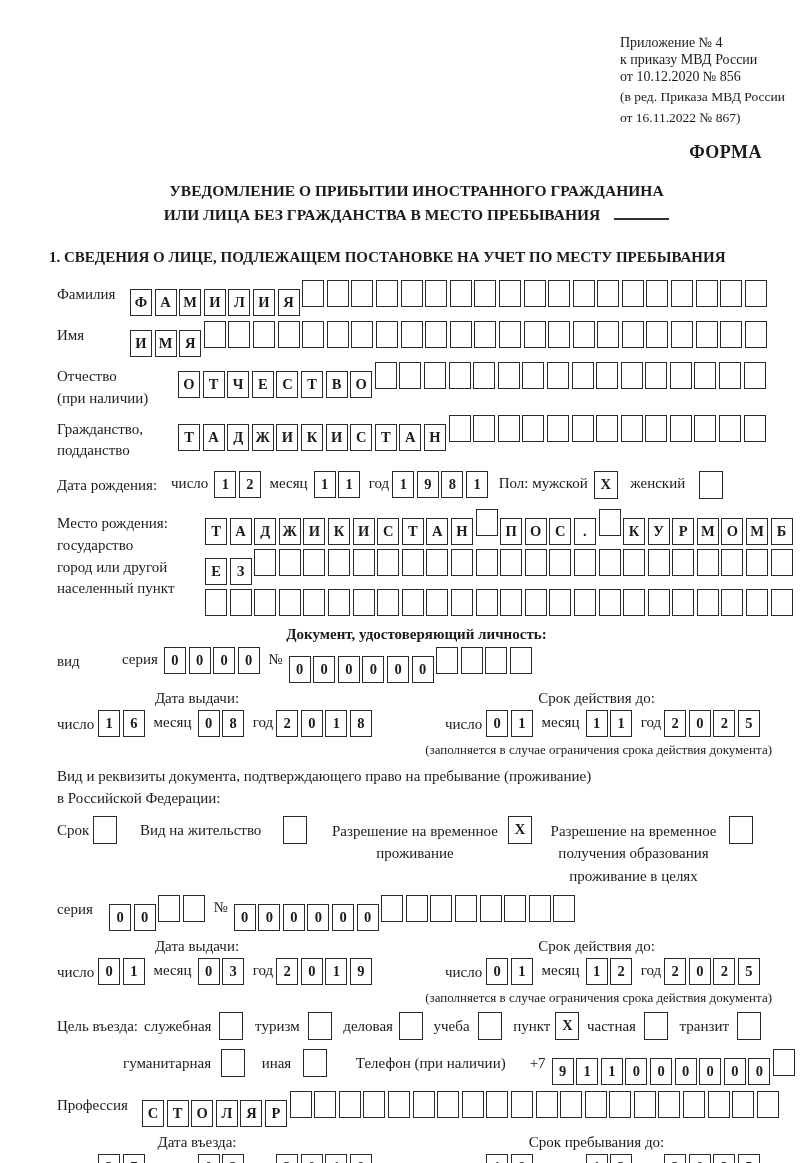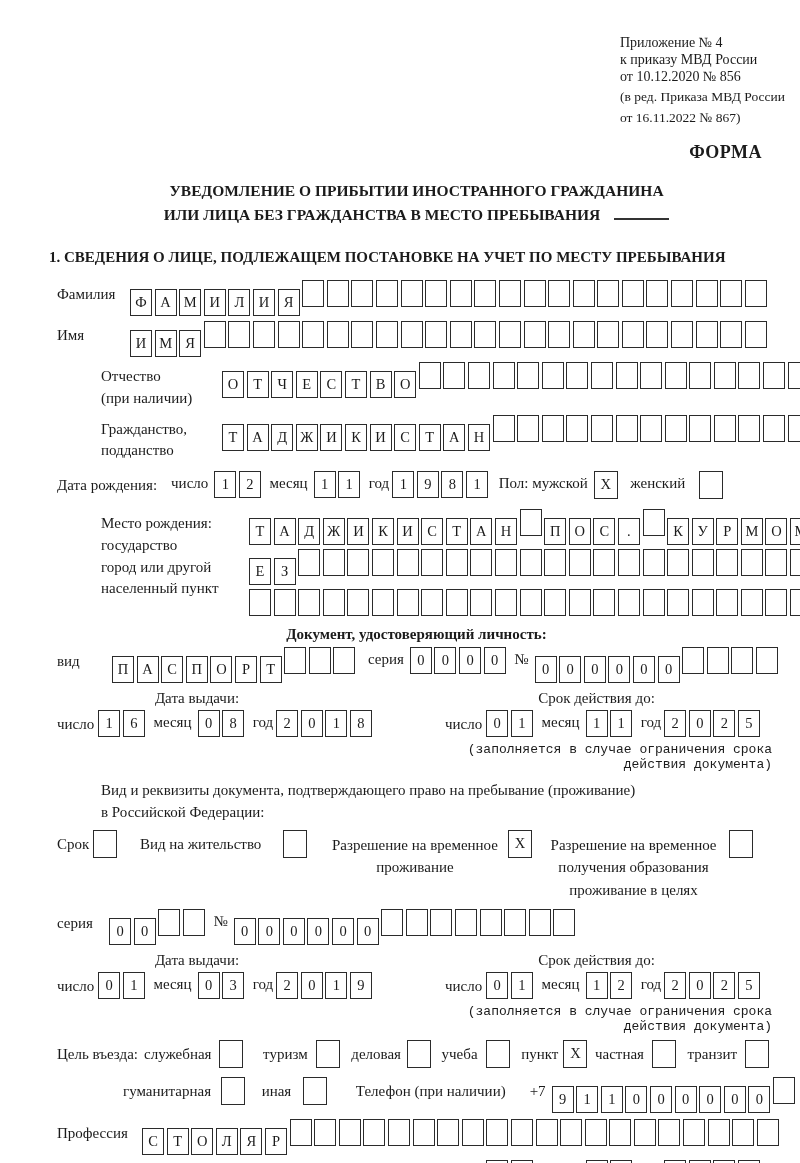--- a/index.html
+++ b/index.html
@@ -12,35 +12,35 @@
     overflow:hidden;
   }
   .hdr-right{margin-left:563px;width:200px;font-size:14px;line-height:1.22;}
   .hdr-right .small{font-size:13.5px;margin-top:4px;}
   .forma{font-weight:bold;text-align:right;margin:16px 14px 0 0;font-size:18px;letter-spacing:.5px;}
   .doc-title{text-align:center;font-weight:bold;font-size:15.5px;line-height:1.55;margin:16px 0 0 0;}
   .blank-line{display:inline-block;width:55px;border-bottom:2px solid #333;margin-left:14px;vertical-align:baseline;}
   .sec-head{font-weight:bold;font-size:15px;margin:22px 0 14px -8px;}
   .frow{display:flex;align-items:flex-start;margin-bottom:5px;}
   .flabel{flex:0 0 auto;padding-top:4px;line-height:1.45;}
-  .cells{white-space:nowrap;display:inline-block;}
+  .cells{white-space:nowrap;display:inline-block;font-weight:bold;}
   .cell{
     display:inline-block;box-sizing:border-box;
     width:22px;height:27px;border:1.6px solid #2b2b2b;margin-right:2.6px;
     text-align:center;line-height:24px;font-size:14.5px;background:#fff;
   }
   .cbox .cell{width:24px;height:28px;}
   .lbl-mid{padding:4px 6px 0 6px;}
   .center-bold{font-weight:bold;text-align:center;margin:6px 0 4px 0;}
   .twocol{display:flex;}
   .col-l{flex:0 0 360px;}
   .col-r{flex:1 1 auto;}
   .colhead{text-align:center;margin:2px 0 3px 0;}
-  .note{font-size:13px;text-align:right;margin:2px 4px 6px 0;font-family:Liberation Mono, monospace;}
-  .stack{line-height:1.45;margin-left:44px;}
+  .note{font-size:13px;text-align:right;margin:2px 4px 6px 0;}
+  .stack{line-height:1.45;}
   .optlbl{text-align:center;line-height:1.5;}
 </style>
 </head>
 <body>
 
 <div class="hdr-right">
   <div>Приложение № 4</div>
   <div>к приказу МВД России</div>
   <div>от 10.12.2020 № 856</div>
   <div class="small">(в ред. Приказа МВД России</div>
@@ -106,21 +106,20 @@
     <div class="cells" style="margin-bottom:4px;"><span class="cell">Т</span><span class="cell">А</span><span class="cell">Д</span><span class="cell">Ж</span><span class="cell">И</span><span class="cell">К</span><span class="cell">И</span><span class="cell">С</span><span class="cell">Т</span><span class="cell">А</span><span class="cell">Н</span><span class="cell"></span><span class="cell">П</span><span class="cell">О</span><span class="cell">С</span><span class="cell">.</span><span class="cell"></span><span class="cell">К</span><span class="cell">У</span><span class="cell">Р</span><span class="cell">М</span><span class="cell">О</span><span class="cell">М</span><span class="cell">Б</span></div>
     <div class="cells" style="margin-bottom:4px;"><span class="cell">Е</span><span class="cell">З</span><span class="cell"></span><span class="cell"></span><span class="cell"></span><span class="cell"></span><span class="cell"></span><span class="cell"></span><span class="cell"></span><span class="cell"></span><span class="cell"></span><span class="cell"></span><span class="cell"></span><span class="cell"></span><span class="cell"></span><span class="cell"></span><span class="cell"></span><span class="cell"></span><span class="cell"></span><span class="cell"></span><span class="cell"></span><span class="cell"></span><span class="cell"></span><span class="cell"></span></div>
     <div class="cells"><span class="cell"></span><span class="cell"></span><span class="cell"></span><span class="cell"></span><span class="cell"></span><span class="cell"></span><span class="cell"></span><span class="cell"></span><span class="cell"></span><span class="cell"></span><span class="cell"></span><span class="cell"></span><span class="cell"></span><span class="cell"></span><span class="cell"></span><span class="cell"></span><span class="cell"></span><span class="cell"></span><span class="cell"></span><span class="cell"></span><span class="cell"></span><span class="cell"></span><span class="cell"></span><span class="cell"></span></div>
   </div>
 </div>
 
 <div class="center-bold">Документ, удостоверяющий личность:</div>
 
 <div class="frow">
   <div class="flabel" style="width:55px;">вид</div>
-  <span class="cells"><span class="cell">П</span><span class="cell">А</span><span class="cell">С</span><span class="cell">П</span><span class="cell">О</span><span class="cell">Р</span><span class="cell">Т</span><span class="cell"></span><span class="cell"></span><span class="cell"></span></span>
   <span class="lbl-mid" style="padding-left:10px;">серия</span>
   <span class="cells"><span class="cell">0</span><span class="cell">0</span><span class="cell">0</span><span class="cell">0</span></span>
   <span class="lbl-mid">№</span>
   <span class="cells"><span class="cell">0</span><span class="cell">0</span><span class="cell">0</span><span class="cell">0</span><span class="cell">0</span><span class="cell">0</span><span class="cell"></span><span class="cell"></span><span class="cell"></span><span class="cell"></span></span>
 </div>
 
 <div class="twocol">
   <div class="col-l">
     <div class="colhead" style="margin-right:80px;">Дата выдачи:</div>
     <div class="frow">
@@ -199,21 +198,21 @@
       <span class="cells"><span class="cell">2</span><span class="cell">0</span><span class="cell">2</span><span class="cell">5</span></span>
     </div>
     <div class="note">(заполняется в случае ограничения срока действия документа)</div>
   </div>
 </div>
 
 <div class="frow">
   <span class="flabel">Цель въезда:</span>
   <span class="flabel" style="margin-left:6px;">служебная</span>
   <span class="cells cbox" style="margin-left:8px;"><span class="cell"></span></span>
-  <span class="flabel" style="margin-left:17px;">туризм</span>
+  <span class="flabel" style="margin-left:9px;">туризм</span>
   <span class="cells cbox" style="margin-left:8px;"><span class="cell"></span></span>
   <span class="flabel" style="margin-left:9px;">деловая</span>
   <span class="cells cbox" style="margin-left:6px;"><span class="cell"></span></span>
   <span class="flabel" style="margin-left:8px;">учеба</span>
   <span class="cells cbox" style="margin-left:8px;"><span class="cell"></span></span>
   <span class="flabel" style="margin-left:9px;">пункт</span>
   <span class="cells cbox" style="margin-left:5px;"><span class="cell">X</span></span>
   <span class="flabel" style="margin-left:5px;">частная</span>
   <span class="cells cbox" style="margin-left:8px;"><span class="cell"></span></span>
   <span class="flabel" style="margin-left:9px;">транзит</span>
@@ -241,20 +240,21 @@
     <div class="frow">
       <span class="flabel">число</span>
       <span class="cells" style="margin-left:4px;"><span class="cell">2</span><span class="cell">7</span></span>
       <span class="lbl-mid">месяц</span>
       <span class="cells"><span class="cell">0</span><span class="cell">3</span></span>
       <span class="lbl-mid" style="padding-right:3px;">год</span>
       <span class="cells"><span class="cell">2</span><span class="cell">0</span><span class="cell">1</span><span class="cell">9</span></span>
     </div>
   </div>
   <div class="col-r">
+    <div class="colhead">Срок пребывания до:</div>
     <div class="frow">
       <span class="flabel" style="margin-left:28px;">число</span>
       <span class="cells" style="margin-left:4px;"><span class="cell">1</span><span class="cell">9</span></span>
       <span class="lbl-mid">месяц</span>
       <span class="cells"><span class="cell">1</span><span class="cell">2</span></span>
       <span class="lbl-mid" style="padding-right:3px;">год</span>
       <span class="cells"><span class="cell">2</span><span class="cell">0</span><span class="cell">2</span><span class="cell">5</span></span>
     </div>
   </div>
 </div>

